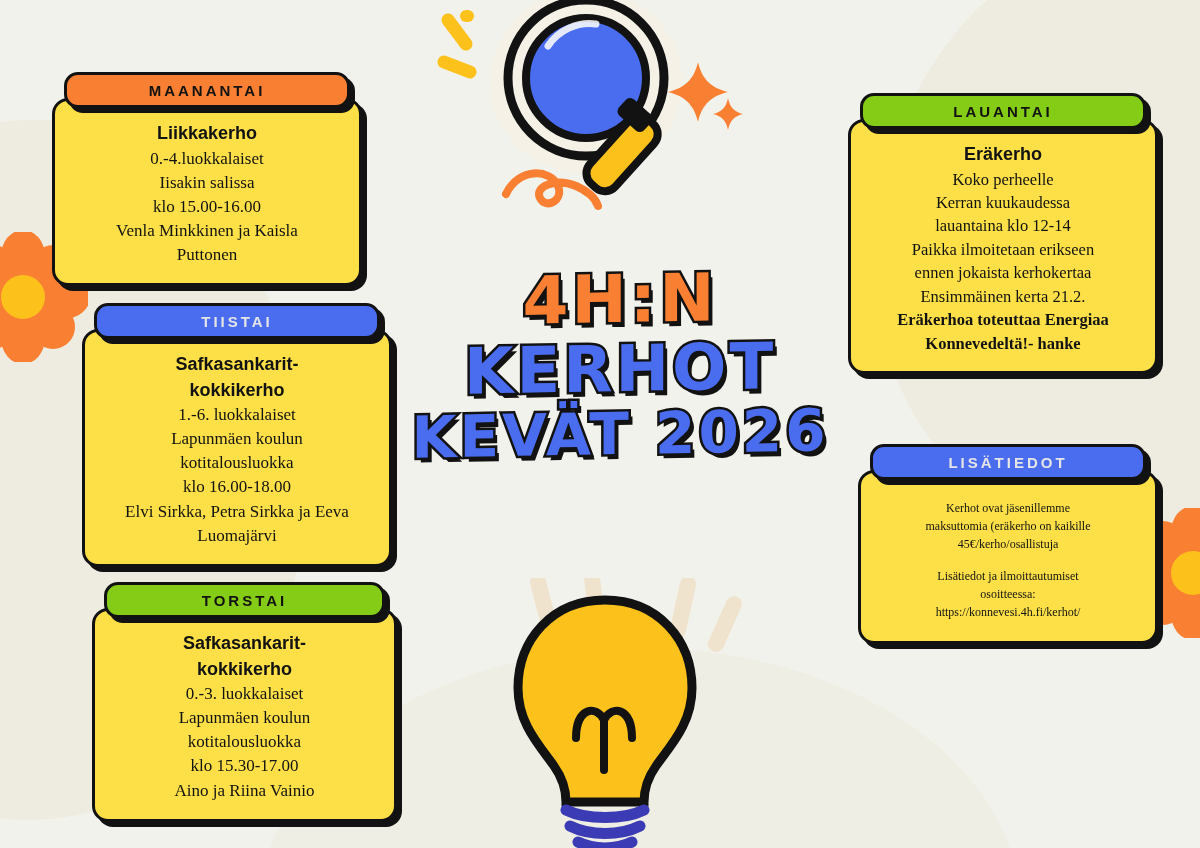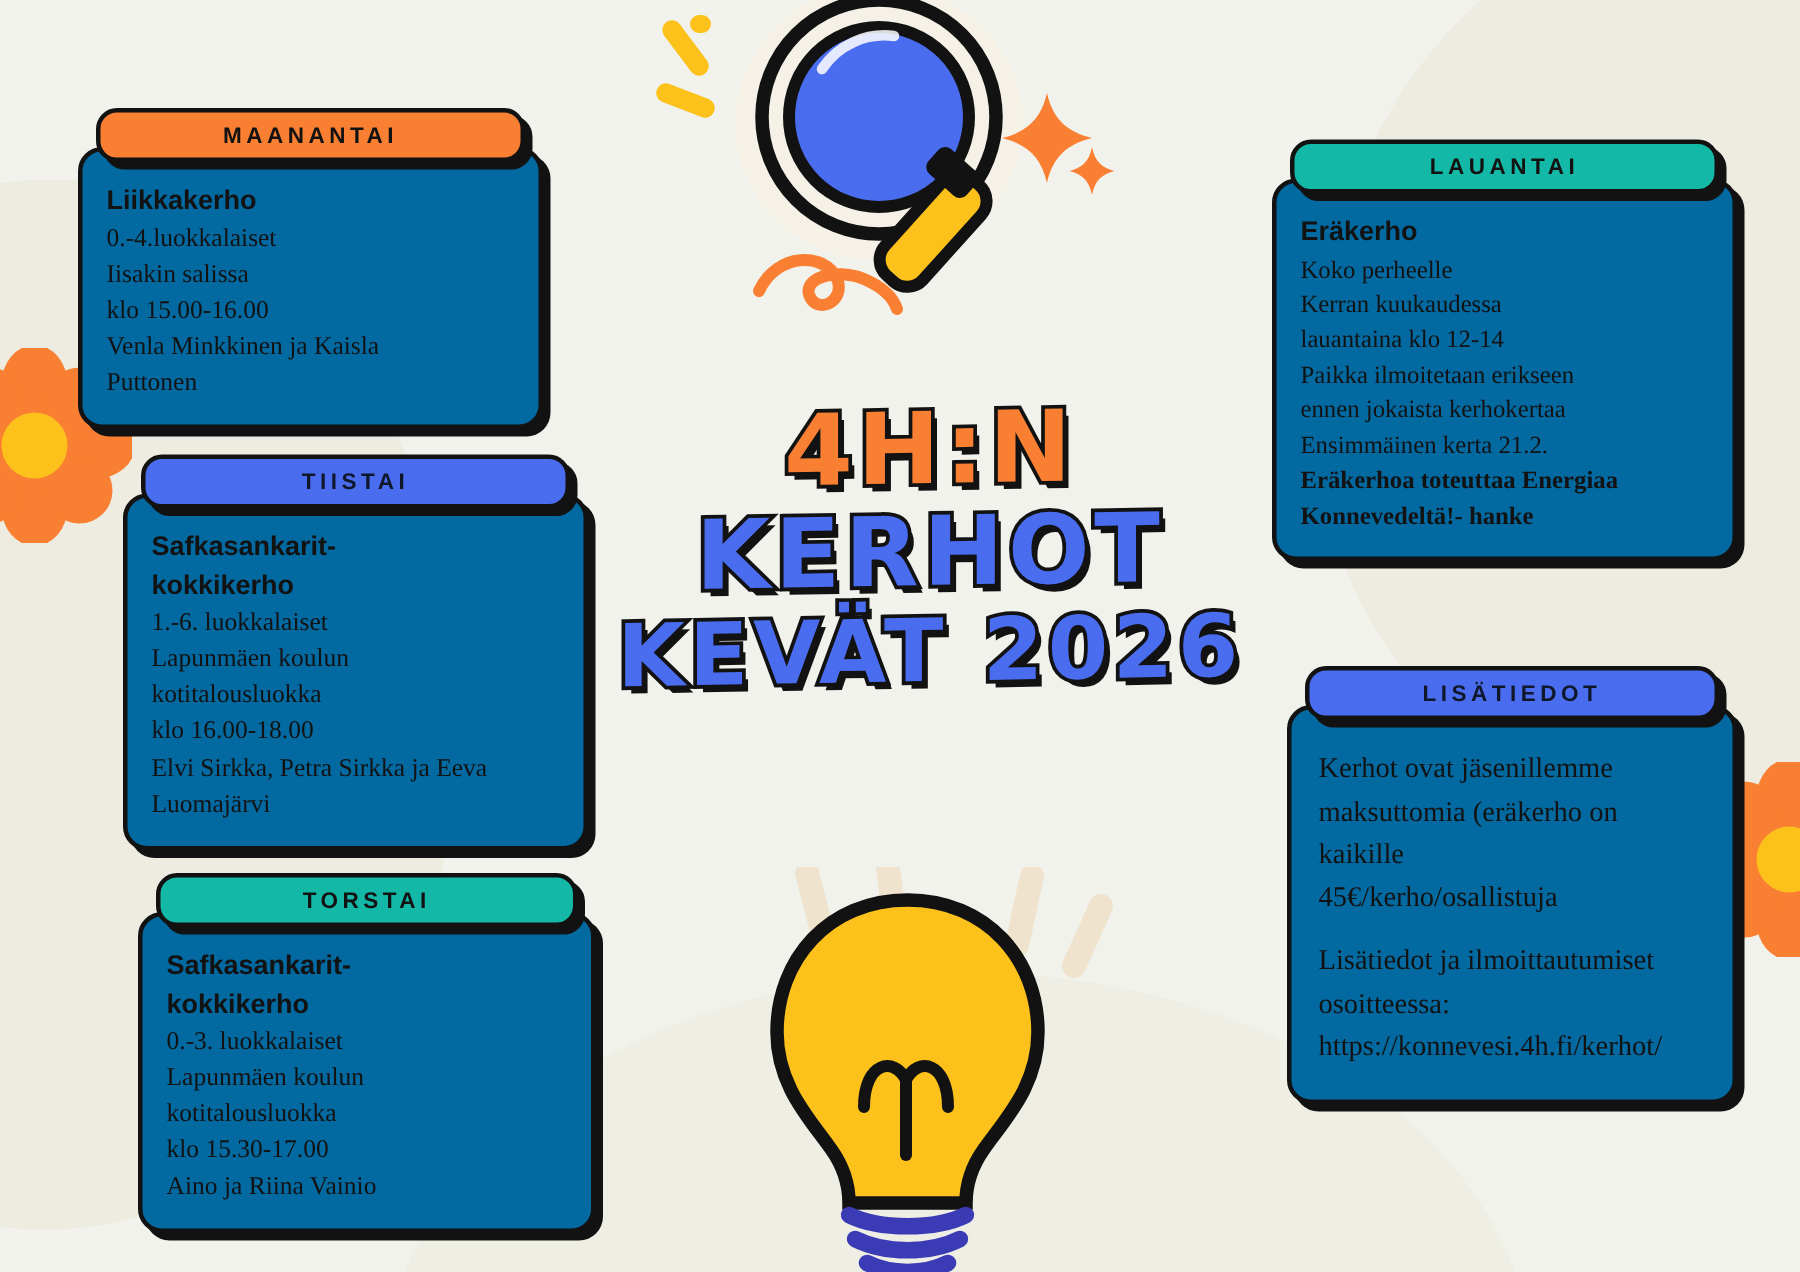--- a/index.html
+++ b/index.html
@@ -54,58 +54,58 @@
     font-weight: bold;
     letter-spacing: 3px;
     font-size: 15px;
     color: #121212;
     padding: 7px 10px 6px;
     box-shadow: 5px 5px 0 #121212;
   }
   .card-body {
     position: relative;
     margin-top: -10px;
-    background: #0369a1;
+    background: #fde047;
     border: 3px solid #121212;
     border-radius: 16px;
     padding: 20px 16px 16px;
-    text-align: left;
+    text-align: center;
     font-size: 17px;
     line-height: 1.42;
     color: #121212;
     box-shadow: 5px 5px 0 #121212;
   }
   .card-body .title {
     font-weight: bold;
     font-size: 18px;
     display: block;
   }
   .card-body .line { display: block; font-family: Liberation Serif, serif; }
   .card-body .line.bold { font-weight: bold; }
   .card-body .spacer { display: block; height: 14px; }
 
   .hdr-orange { background: #f98032; }
-  .hdr-blue   { background: #4a6df0; color: #0f172a; }
-  .hdr-yellow { background: #14b8a6; }
+  .hdr-blue   { background: #4a6df0; color: #e5e5e5; }
+  .hdr-yellow { background: #84cc16; }
 
   
   #card-monday   { left: 52px;  top: 72px;  width: 310px; }
   #card-tuesday  { left: 82px;  top: 303px; width: 310px; }
   #card-thursday { left: 92px;  top: 582px; width: 305px; }
   #card-saturday { left: 848px; top: 93px;  width: 310px; }
   #card-info     { left: 822px; top: 444px; width: 300px; margin-left: 36px; }
 
   #card-monday .card-header { margin: 0 12px; }
   #card-tuesday .card-header { margin: 0 12px; }
   #card-thursday .card-header { margin: 0 12px; }
   #card-saturday .card-header { margin: 0 12px; }
   #card-info .card-header { margin: 0 12px; }
 
   #card-info .card-body {
-    font-size: 19px;
+    font-size: 12px;
     line-height: 1.5;
     padding: 26px 18px 20px;
   }
   #card-saturday .card-body { font-size: 16.5px; }
 
   
   .poster-title {
     position: absolute;
     left: 400px; top: 268px;
     width: 440px;

